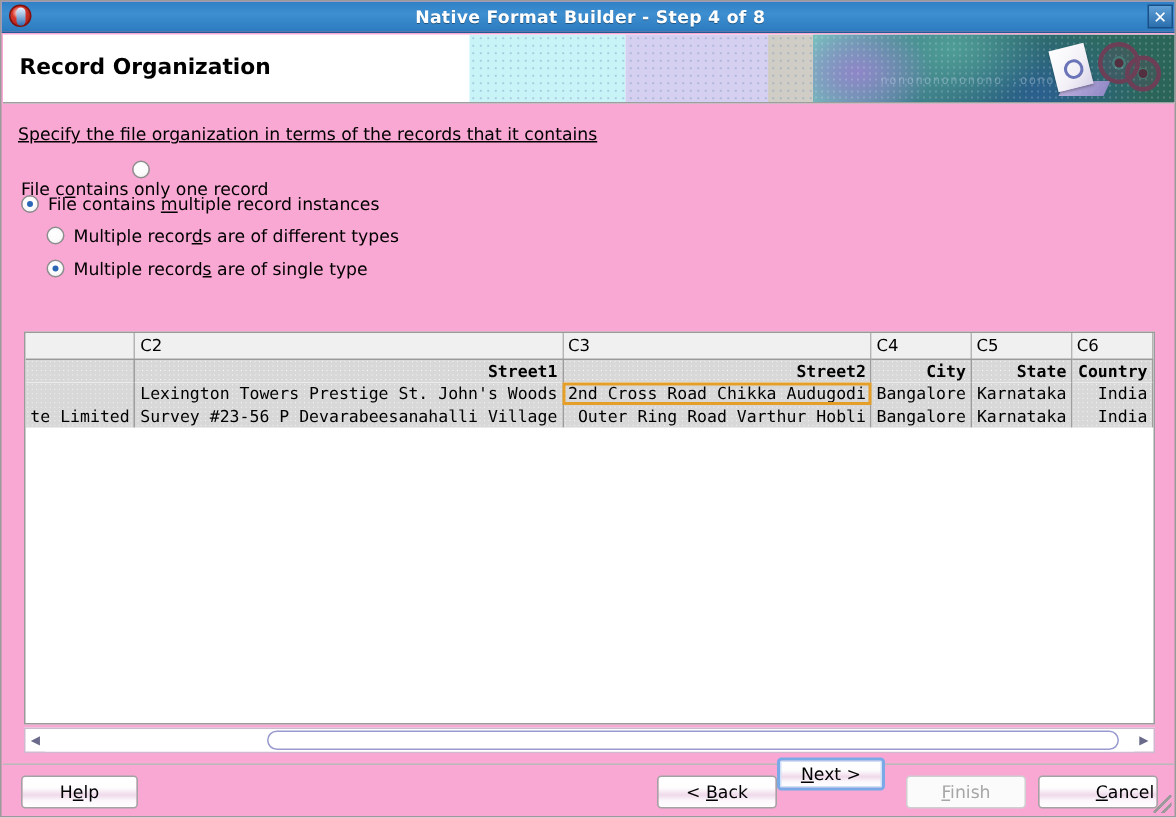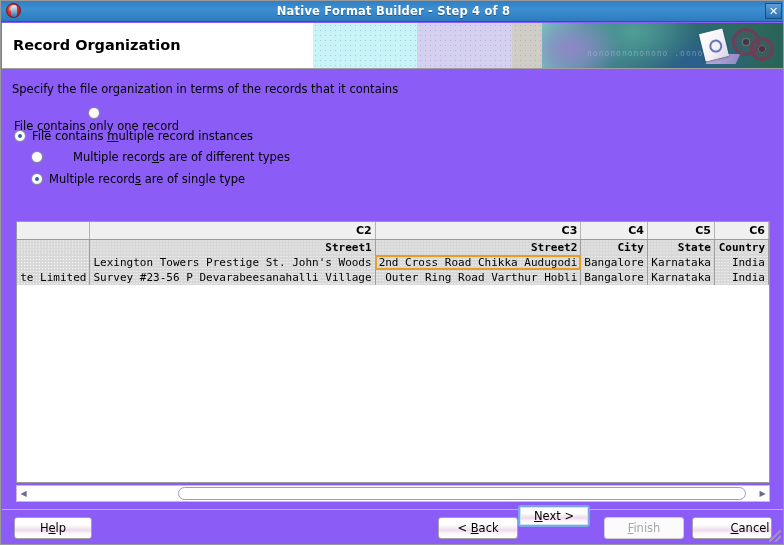--- a/index.html
+++ b/index.html
@@ -7,21 +7,21 @@
     margin: 0; padding: 0;
     width: 784px; height: 545px;
     background: #ffffff;
     font-family: "DejaVu Sans", "Liberation Sans", sans-serif;
     overflow: hidden;
   }
 
   #app {
     position: relative;
     width: 784px; height: 545px;
-    background: #8b5cf6;
+    background: #f9a8d4;
     border: 1px solid #9a9a9a;
     overflow: hidden;
   }
 
   
   .titlebar {
     position: absolute; left: 0; top: 0; width: 784px; height: 21px;
     background: linear-gradient(to bottom, #2f7fc4 0%, #3d8fd1 40%, #2c7bbf 100%);
     border-bottom: 1px solid #1d5c94;
     display: flex; align-items: center;
@@ -124,30 +124,30 @@
   }
   .ribbon {
     position: absolute; left: 706px; top: 31px; width: 30px; height: 10px;
     background: linear-gradient(to right, #cbb6e6, #9f8fd0);
     transform: skewX(-25deg); opacity: .9;
   }
 
   
   .instruction {
     position: absolute; left: 11px; top: 81px;
-    font-size: 11.5px; color: #000000;
+    font-size: 11.5px; color: #000000; text-decoration: underline;
   }
 
   .radio-row {
     position: absolute; display: flex; align-items: center;
     font-size: 11.5px; color: #000000; cursor: default;
   }
   .radio-row.r1 { left: 13px; top: 106px; flex-direction: column; }
   .radio-row.r2 { left: 13px; top: 128px; }
-  .radio-row.r3 { left: 30px; top: 149px; gap: 24px; }
+  .radio-row.r3 { left: 30px; top: 149px; }
   .radio-row.r4 { left: 30px; top: 171px; }
 
   .radio {
     width: 12px; height: 12px; border-radius: 50%;
     border: 1px solid #8d8d8d;
     background: radial-gradient(circle at 40% 35%, #ffffff 0%, #fbfbfb 55%, #ebebeb 100%);
     margin-right: 6px; flex: none; position: relative;
   }
   .radio.checked::after {
     content: ""; position: absolute; left: 3px; top: 3px;
@@ -177,21 +177,21 @@
     border-collapse: collapse;
     table-layout: fixed;
     font-family: "DejaVu Sans Mono", "Liberation Mono", monospace;
     font-size: 11px;
   }
   table.grid th {
     height: 17px; padding: 0 3px;
     background: #f0f0f0;
     border-right: 1px solid #b4b4b4;
     border-bottom: 1px solid #9a9a9a;
-    font-weight: bold; text-align: right;
+    font-weight: normal; text-align: left;
     color: #000000;
     font-family: "DejaVu Sans", "Liberation Sans", sans-serif;
     font-size: 11px;
     overflow: hidden; white-space: nowrap;
   }
   table.grid td {
     height: 15px; padding: 0 3px;
     background-color: #d8d8d8;
     background-image: radial-gradient(rgba(255,255,255,.85) 0.5px, transparent 0.6px);
     background-size: 3px 3px;

